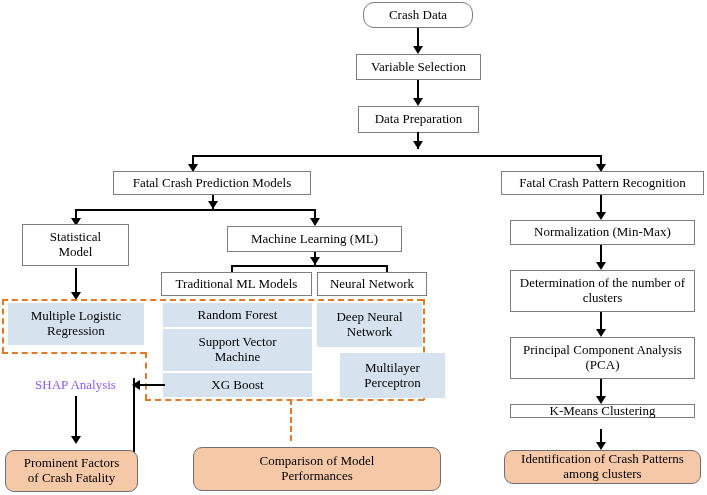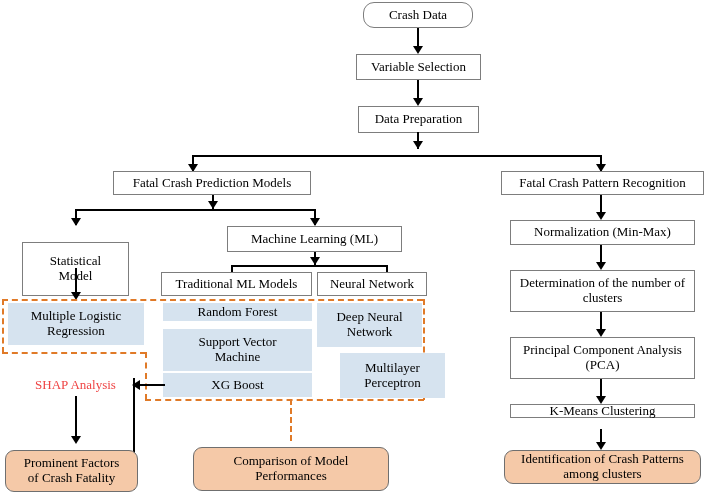--- a/index.html
+++ b/index.html
@@ -33,21 +33,21 @@
   }
   .orange{
     background:#f5c9a8;
     border:1px solid #6f6f6f;
     border-radius:9px;
   }
   .label{
     position:absolute;
     background:transparent;
     border:none;
-    color:#ef4444;
+    color:#8b5cf6;
     font-size:13px;
     display:flex;
     align-items:center;
     justify-content:center;
     text-align:center;
   }
   
   .vline{position:absolute;background:#000;width:2px;}
   .hline{position:absolute;background:#000;height:2px;}
   .arrow-down{
@@ -101,21 +101,21 @@
   <div class="node plain" style="left:113px;top:171px;width:198px;height:24px;">Fatal Crash Prediction Models</div>
 
   <div class="vline" style="left:212px;top:195px;height:14px;"></div>
   <div class="arrow-down" style="left:208px;top:201px;"></div>
   <div class="hline" style="left:75px;top:209px;width:240px;"></div>
   <div class="vline" style="left:75px;top:209px;height:16px;"></div>
   <div class="arrow-down" style="left:71px;top:218px;"></div>
   <div class="vline" style="left:314px;top:209px;height:16px;"></div>
   <div class="arrow-down" style="left:310px;top:218px;"></div>
 
-  <div class="node plain" style="left:22px;top:242px;width:107px;height:54px;text-align:center;">Statistical
+  <div class="node plain" style="left:22px;top:224px;width:107px;height:42px;text-align:center;">Statistical
 Model</div>
 
   <div class="node plain" style="left:227px;top:226px;width:175px;height:26px;">Machine Learning (ML)</div>
 
   <div class="vline" style="left:75px;top:268px;height:30px;"></div>
   <div class="arrow-down" style="left:71px;top:292px;"></div>
 
   <div class="vline" style="left:314px;top:252px;height:13px;"></div>
   <div class="arrow-down" style="left:310px;top:257px;"></div>
   <div class="hline" style="left:231px;top:265px;width:157px;"></div>
@@ -132,21 +132,21 @@
   <div class="dash-h" style="left:2px;top:352px;width:144px;"></div>
   <div class="dash-v" style="left:145px;top:352px;height:48px;"></div>
   <div class="dash-h" style="left:145px;top:399px;width:279px;"></div>
   <div class="dash-v" style="left:423px;top:299px;height:101px;"></div>
 
   <div class="dash-v" style="left:290px;top:399px;height:42px;"></div>
 
   <div class="node blue" style="left:8px;top:303px;width:136px;height:42px;">Multiple Logistic
 Regression</div>
 
-  <div class="node blue" style="left:163px;top:303px;width:149px;height:18px;">Random Forest</div>
+  <div class="node blue" style="left:163px;top:303px;width:149px;height:24px;">Random Forest</div>
   <div class="node blue" style="left:163px;top:329px;width:149px;height:42px;">Support Vector
 Machine</div>
   <div class="node blue" style="left:163px;top:373px;width:149px;height:24px;">XG Boost</div>
 
   <div class="node blue" style="left:317px;top:303px;width:105px;height:44px;">Deep Neural
 Network</div>
   <div class="node blue" style="left:324px;top:353px;width:105px;height:45px;margin-left:16px;">Multilayer
 Perceptron</div>
 
   <div class="label" style="left:18px;top:375px;width:115px;height:20px;">SHAP Analysis</div>
@@ -155,21 +155,21 @@
   <div class="arrow-left" style="left:132px;top:380px;"></div>
 
   <div class="vline" style="left:133px;top:378px;height:112px;"></div>
 
   <div class="vline" style="left:75px;top:396px;height:46px;"></div>
   <div class="arrow-down" style="left:71px;top:436px;"></div>
 
   <div class="node orange" style="left:5px;top:450px;width:133px;height:42px;">Prominent Factors
 of Crash Fatality</div>
 
-  <div class="node orange" style="left:193px;top:447px;width:196px;height:44px;">Comparison of Model
+  <div class="node orange" style="left:193px;top:447px;width:248px;height:44px;">Comparison of Model
 Performances</div>
 
   <div class="node plain" style="left:501px;top:171px;width:203px;height:24px;">Fatal Crash Pattern Recognition</div>
 
   <div class="vline" style="left:600px;top:195px;height:23px;"></div>
   <div class="arrow-down" style="left:596px;top:212px;"></div>
 
   <div class="node plain" style="left:510px;top:220px;width:185px;height:25px;">Normalization (Min-Max)</div>
 
   <div class="vline" style="left:600px;top:245px;height:23px;"></div>

